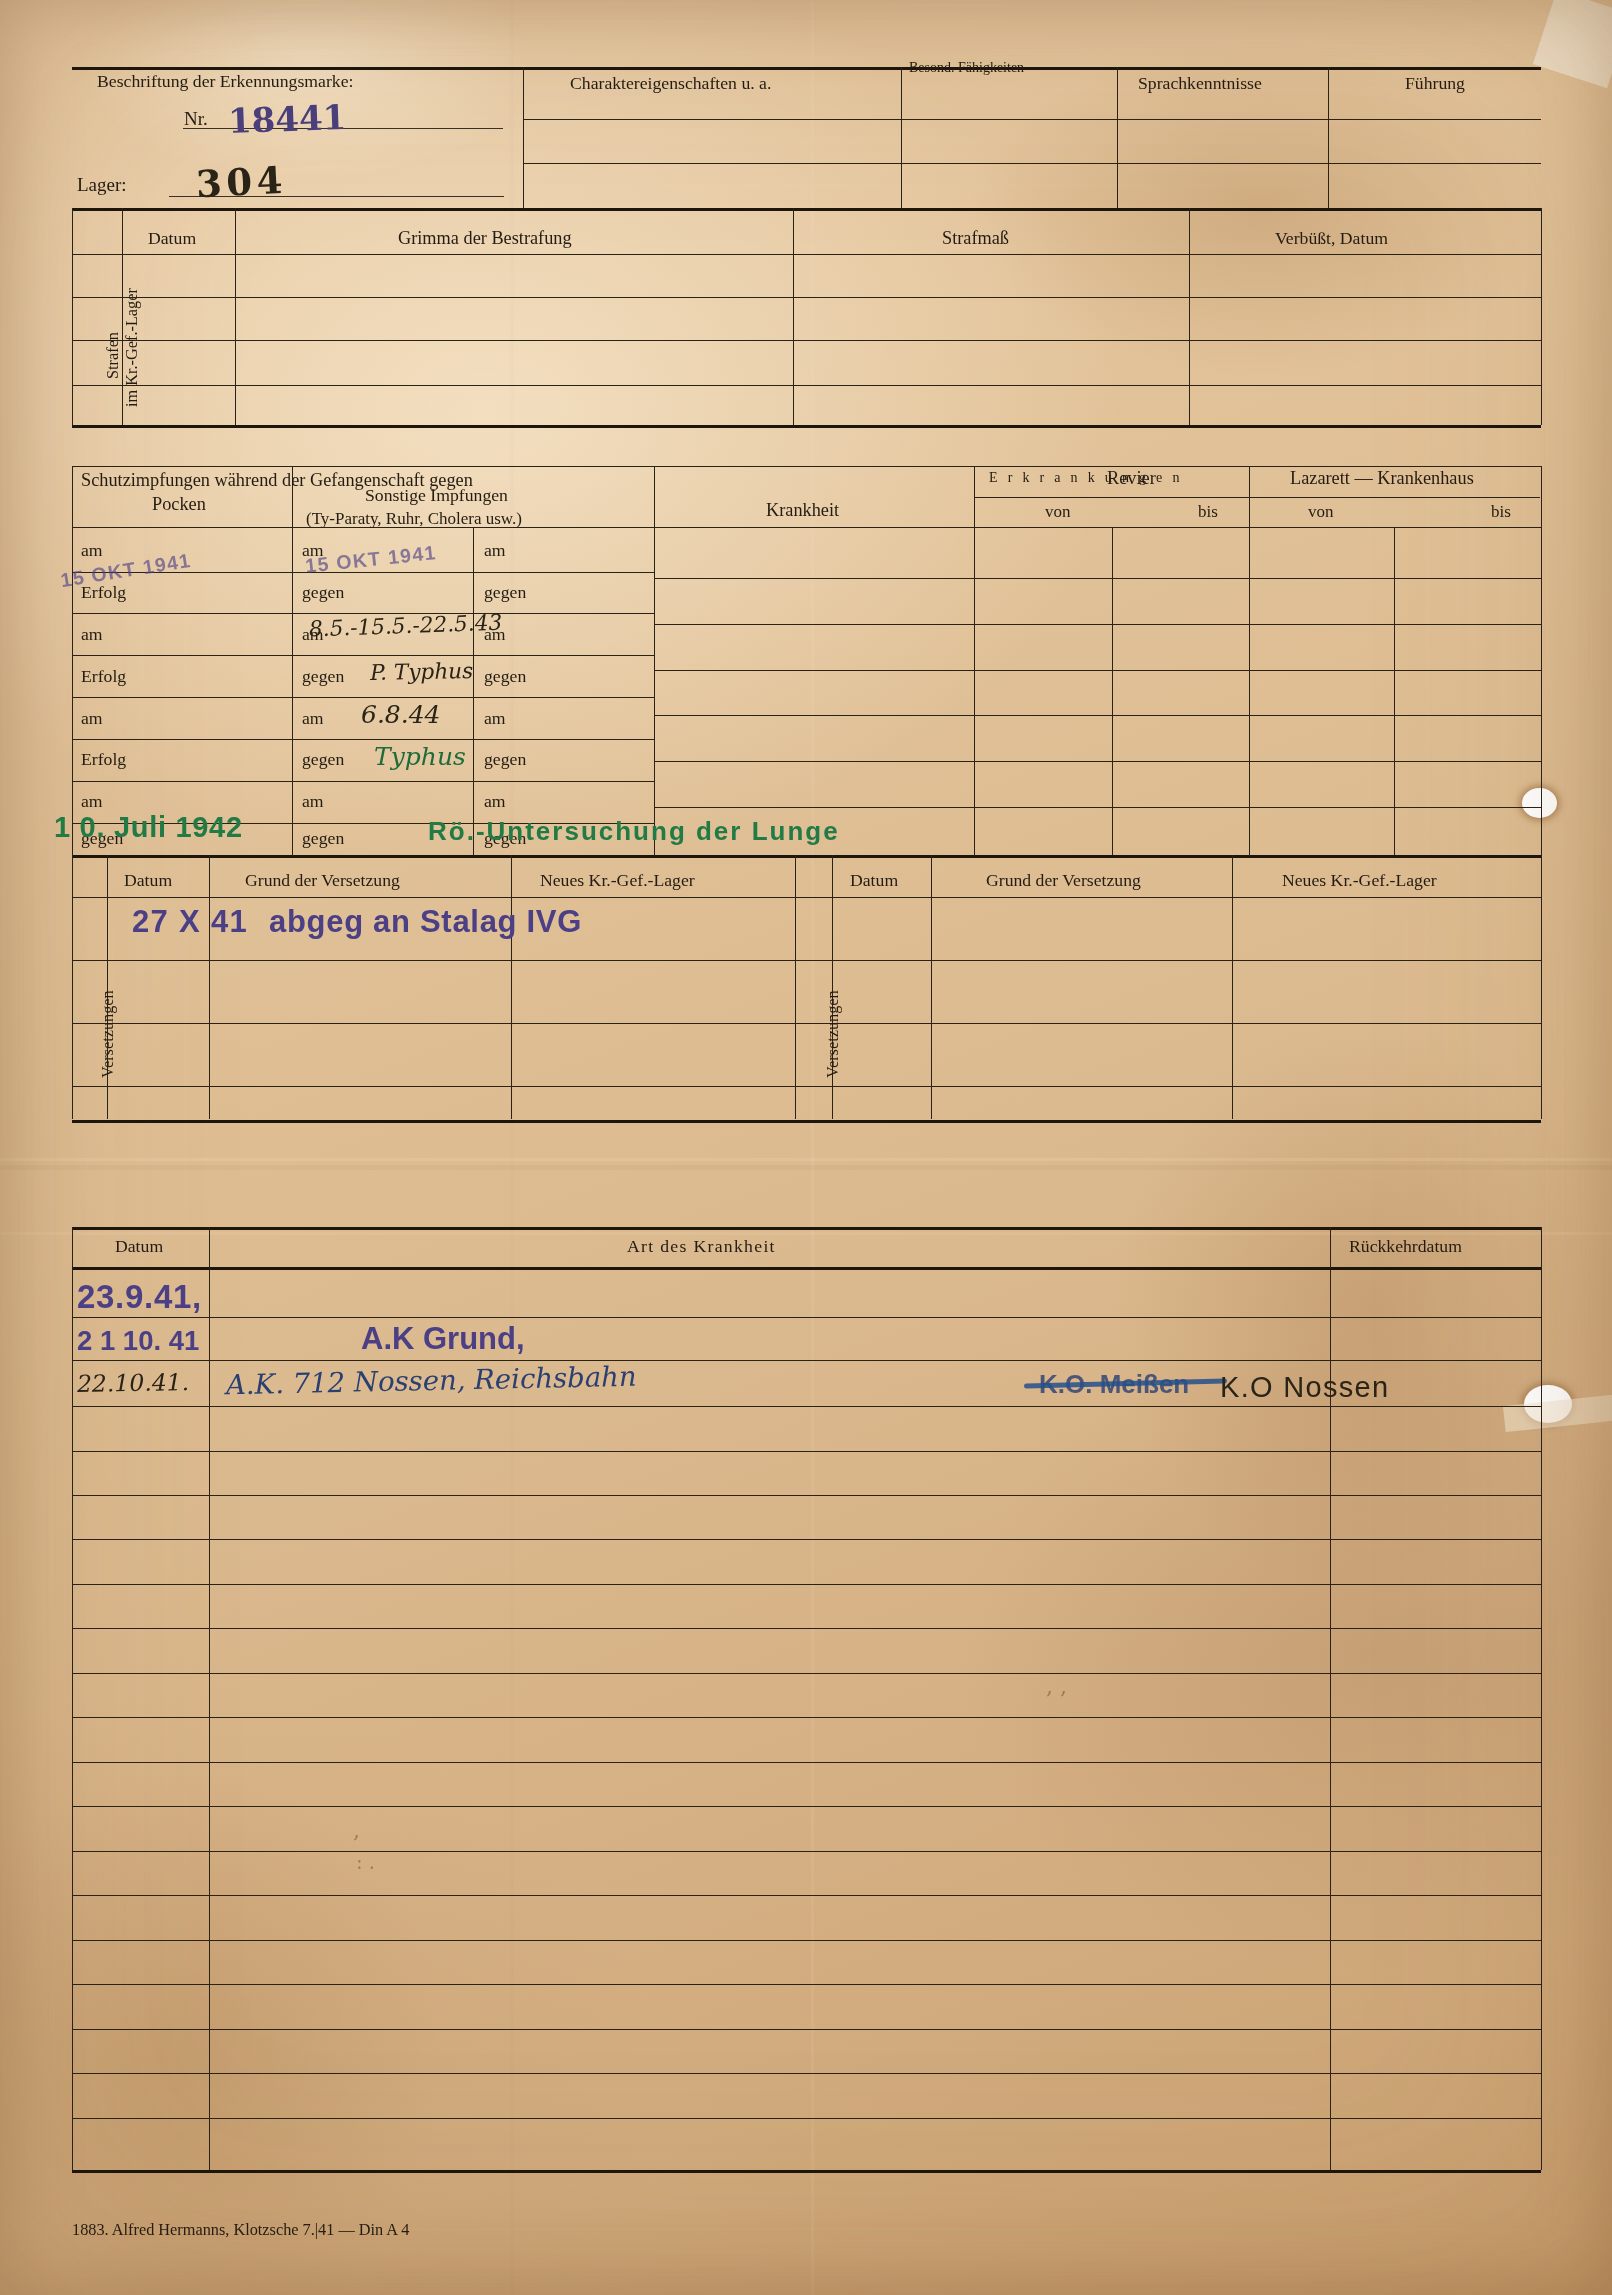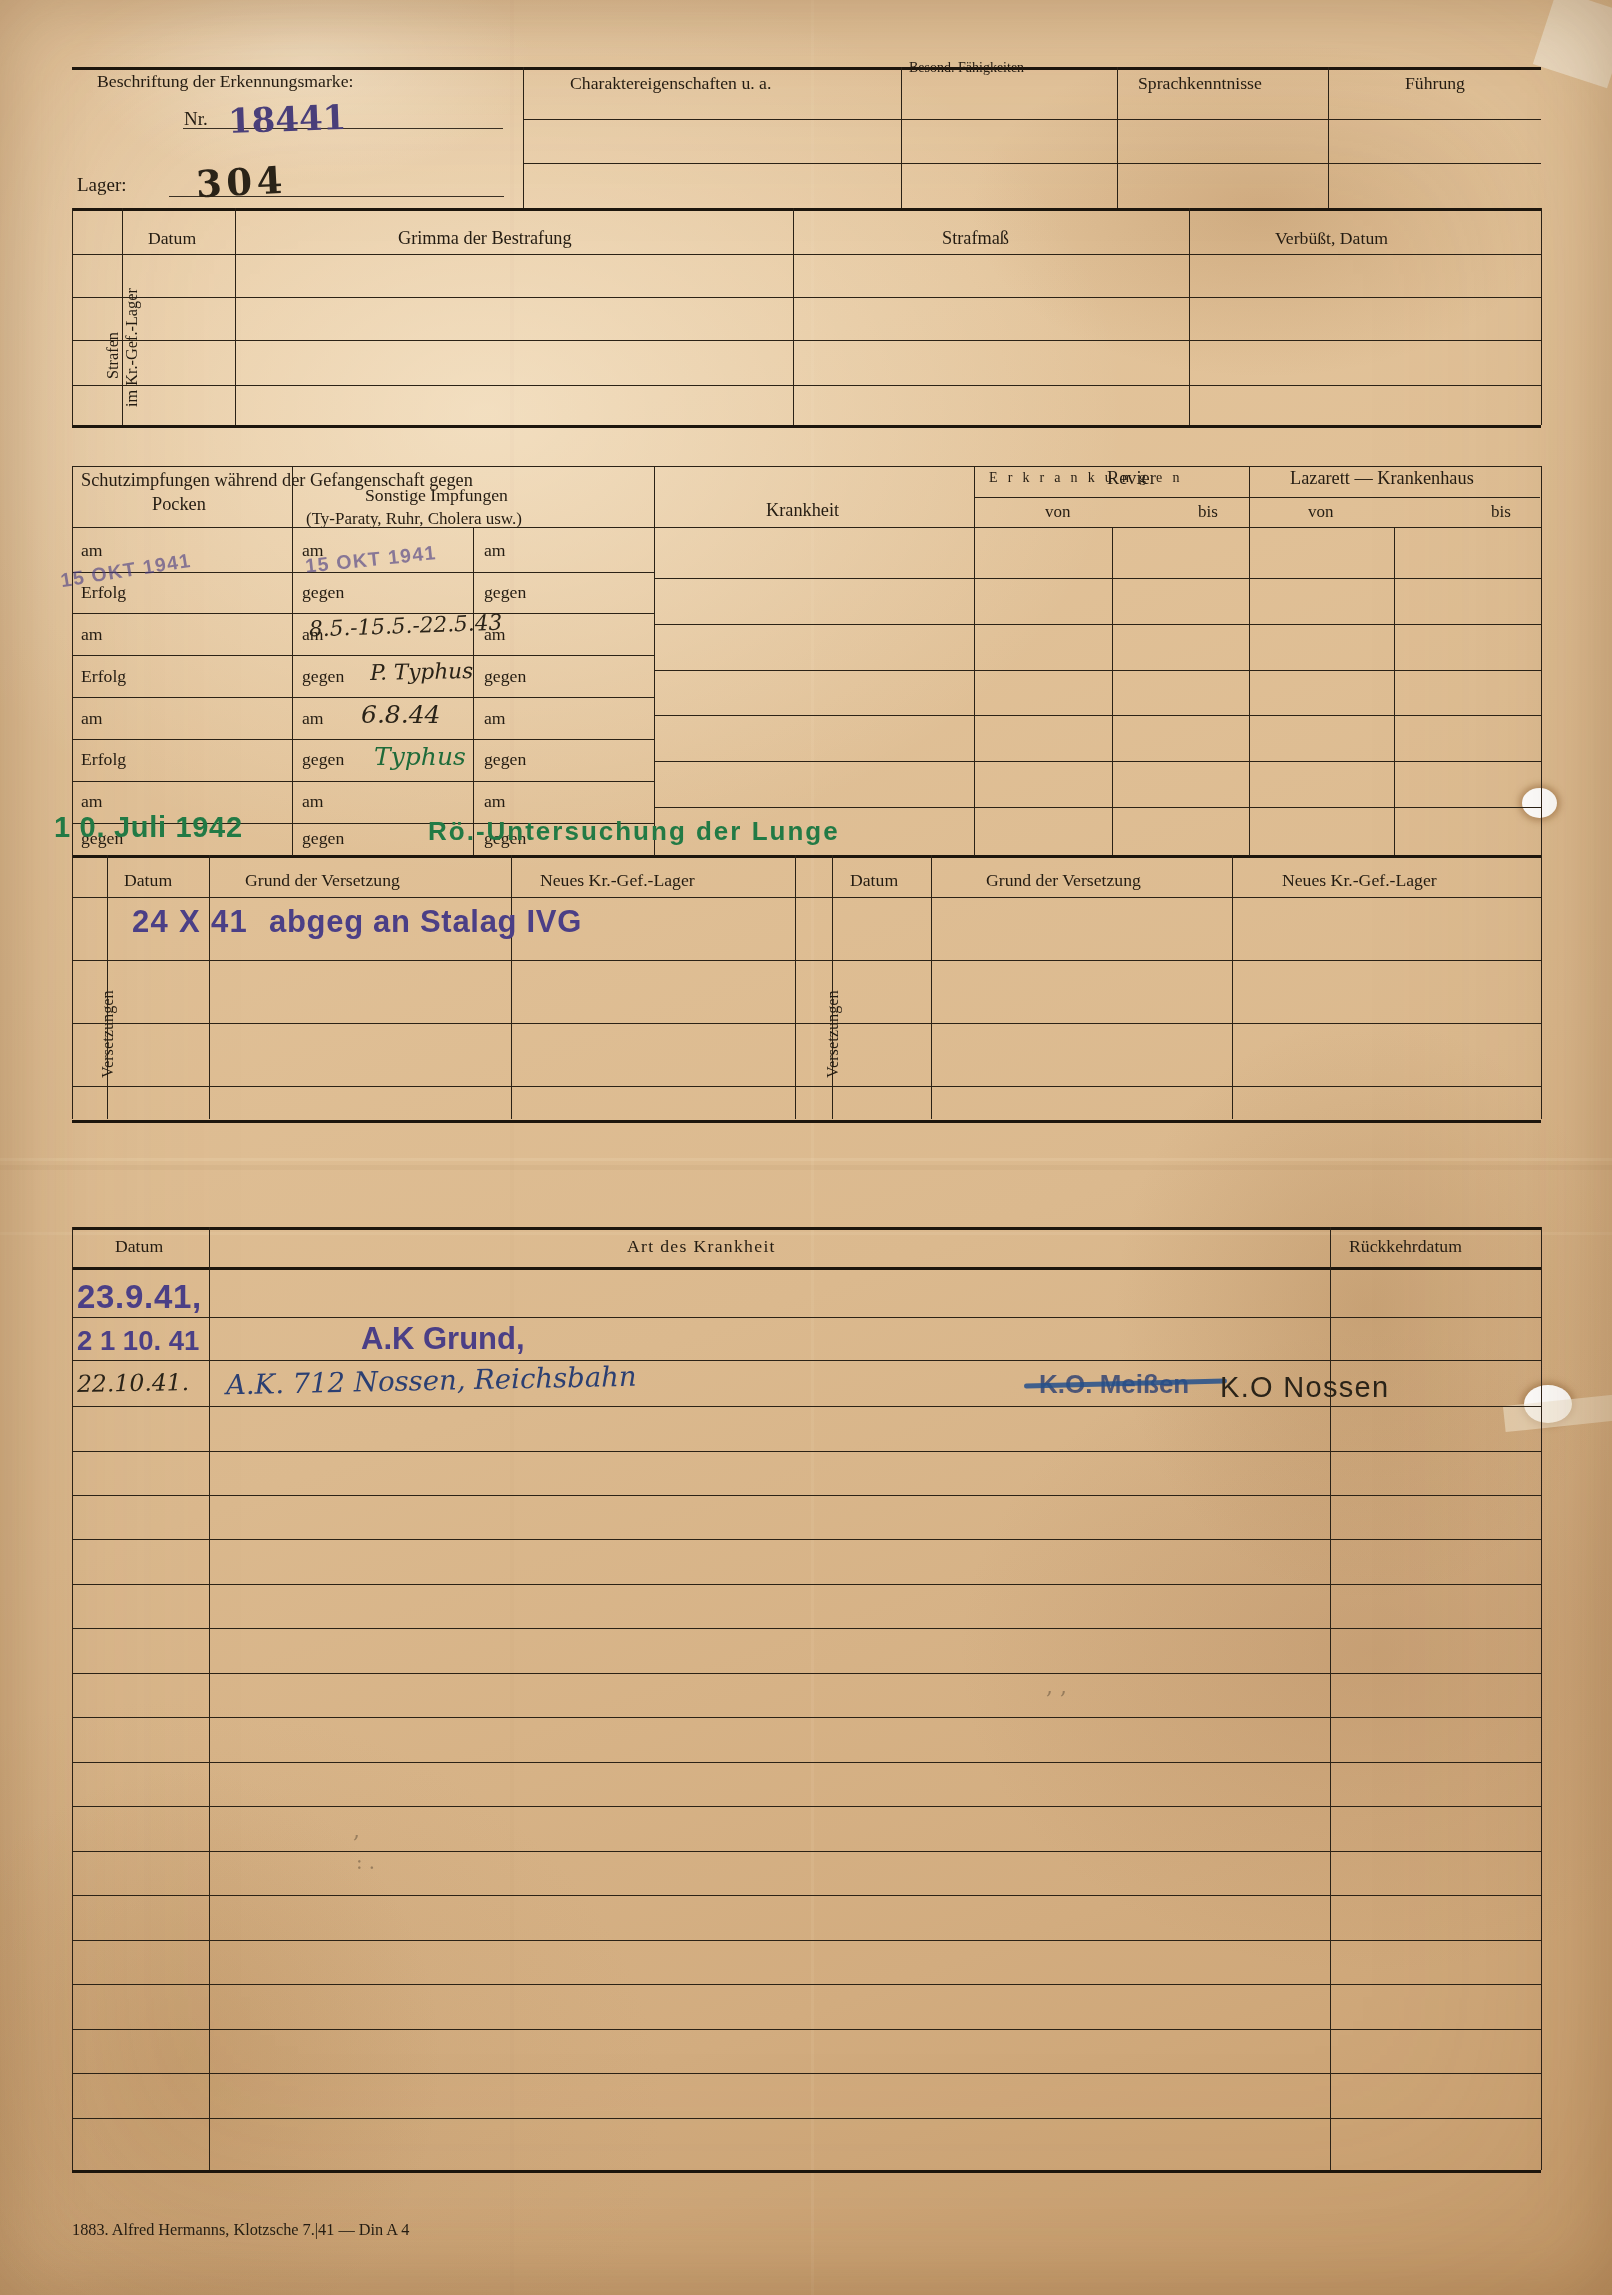--- a/index.html
+++ b/index.html
@@ -249,21 +249,21 @@
     <div class="vert" style="left:98px;top:1078px;font-size:16.3px;">Versetzungen</div>
     <div class="vert" style="left:823px;top:1078px;font-size:16.3px;">Versetzungen</div>
 
     <div class="lbl" style="left:124px;top:870px;font-size:17.7px;">Datum</div>
     <div class="lbl" style="left:245px;top:870px;font-size:17.7px;">Grund der Versetzung</div>
     <div class="lbl" style="left:540px;top:870px;font-size:17.7px;">Neues Kr.-Gef.-Lager</div>
     <div class="lbl" style="left:850px;top:870px;font-size:17.7px;">Datum</div>
     <div class="lbl" style="left:986px;top:870px;font-size:17.7px;">Grund der Versetzung</div>
     <div class="lbl" style="left:1282px;top:870px;font-size:17.7px;">Neues Kr.-Gef.-Lager</div>
 
-    <div class="stamp violet" style="left:132px;top:904px;font-size:31px;letter-spacing:1.3px;">24 X 41</div>
+    <div class="stamp violet" style="left:132px;top:904px;font-size:31px;letter-spacing:1.3px;">27 X 41</div>
     <div class="stamp violet" style="left:269px;top:904px;font-size:31px;letter-spacing:0.7px;">abgeg an Stalag IVG</div>
 
 
     <div class="ln h thick" style="left:72px;top:1227px;width:1469px;"></div>
     <div class="ln h thick" style="left:72px;top:1267px;width:1469px;"></div>
     <div class="ln v" style="left:72px;top:1227px;height:943px;"></div>
     <div class="ln v" style="left:209px;top:1227px;height:943px;"></div>
     <div class="ln v" style="left:1330px;top:1227px;height:943px;"></div>
     <div class="ln v" style="left:1541px;top:1227px;height:943px;"></div>
     <div class="ln h thick" style="left:72px;top:2170px;width:1469px;"></div>

